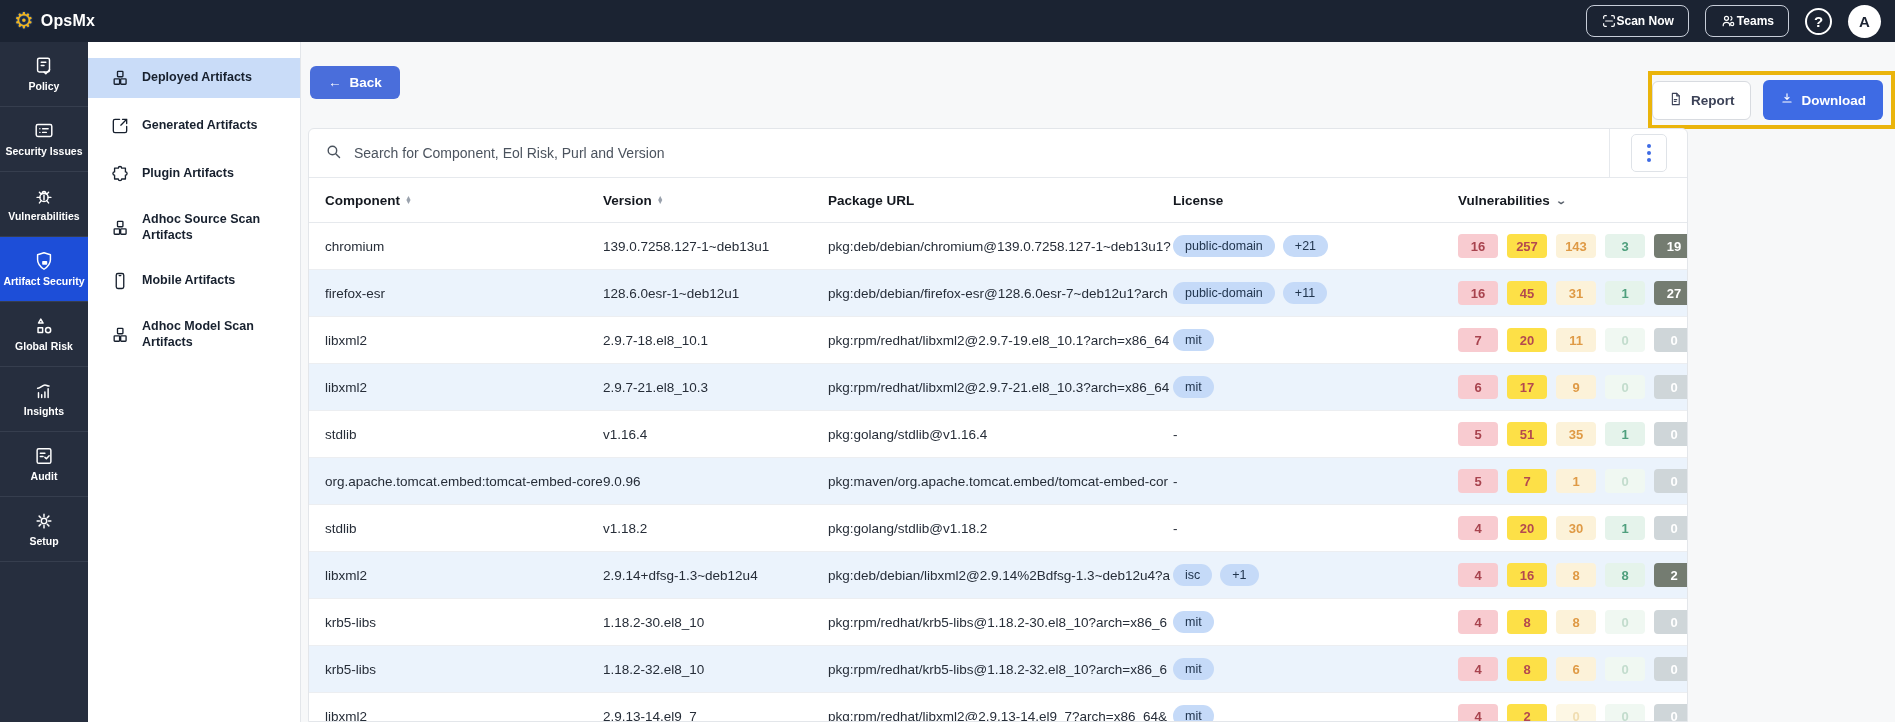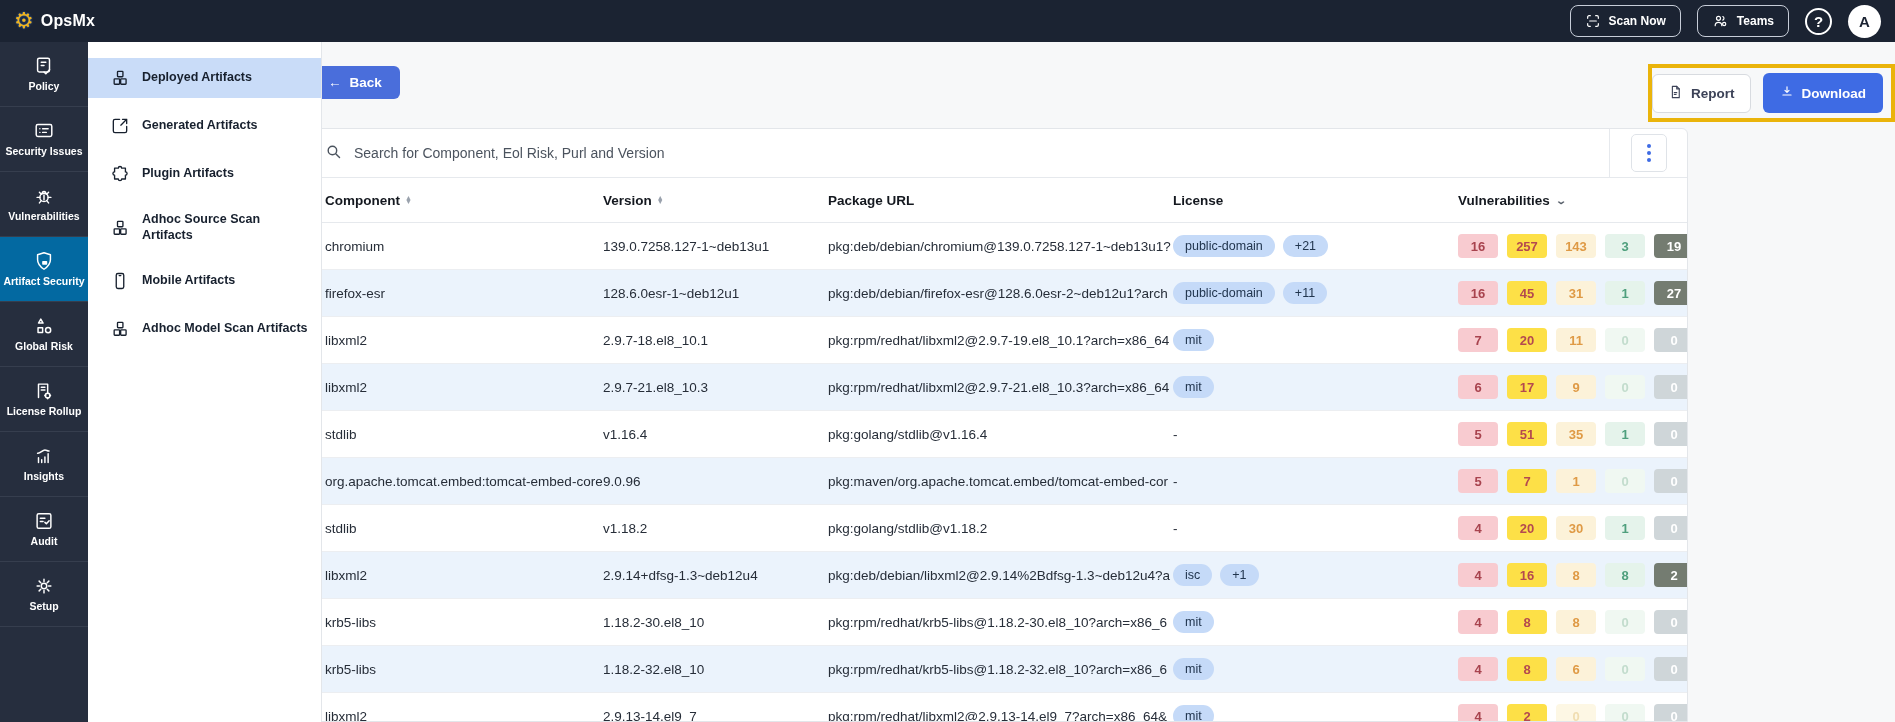--- a/index.html
+++ b/index.html
@@ -6,42 +6,42 @@
   html,body { width:1895px; height:722px; }
   body { font-family:"Liberation Sans", sans-serif; background:#f7f8f9; }
   #page { position:relative; width:1895px; height:722px; overflow:hidden; background:#f7f8f9; }
 
   
   .topbar { position:absolute; left:0; top:0; width:1895px; height:42px; background:#1b2332; display:flex; align-items:center; padding:0 14px; z-index:30; }
   .brand { display:flex; align-items:center; gap:7px; }
   .brand-gear { font-size:22px; color:#f2b41c; line-height:1; text-shadow:0 0 2px #2d6fd2; }
   .brand-name { color:#fff; font-size:16px; font-weight:bold; letter-spacing:.2px; }
   .topbar-right { margin-left:auto; display:flex; align-items:center; gap:16px; }
-  .tb-btn { display:flex; align-items:center; gap:8px; border:1px solid #c7cdd8; border-radius:8px; background:transparent; color:#fff; font-size:12px; font-weight:bold; padding:7px 14px; cursor:pointer; font-family:inherit; }
+  .tb-btn { display:flex; align-items:center; gap:0; border:1px solid #c7cdd8; border-radius:8px; background:transparent; color:#fff; font-size:12px; font-weight:bold; padding:7px 14px; cursor:pointer; font-family:inherit; }
   .tb-btn svg { display:block; }
   .help-circle { width:27px; height:27px; border:2px solid #fff; border-radius:50%; color:#fff; font-size:15px; font-weight:bold; display:flex; align-items:center; justify-content:center; cursor:pointer; }
   .avatar { width:33px; height:33px; background:#fff; border-radius:50%; color:#1b2332; font-size:15px; font-weight:bold; display:flex; align-items:center; justify-content:center; cursor:pointer; }
 
   
   .sidebar { position:absolute; left:0; top:42px; width:88px; height:680px; background:#262e3e; z-index:20; }
   .side-item { height:65px; display:flex; flex-direction:column; align-items:center; justify-content:center; gap:4px; border-bottom:1px solid #363e4e; cursor:pointer; }
-  .side-item.selected { background:#0369a1; }
+  .side-item.selected { background:#1d4ed8; }
   .side-icon { height:22px; display:flex; align-items:center; justify-content:center; }
   .side-label { color:#fff; font-size:10.5px; font-weight:bold; text-align:center; line-height:1.1; padding:0 2px; }
 
   
-  .subsidebar { position:absolute; left:88px; top:42px; width:234px; height:680px; background:#fff; border-right:1px solid #e3e6ea; z-index:10; padding-top:16px; }
+  .subsidebar { position:absolute; left:88px; top:42px; width:213px; height:680px; background:#fff; border-right:1px solid #e3e6ea; z-index:10; padding-top:16px; }
   .sub-item { display:flex; align-items:center; gap:12px; margin:0 0 8px 0; padding:10px 10px 10px 22px; cursor:pointer; }
   .sub-item.selected { background:#c9dcf8; }
   .sub-icon { width:20px; height:20px; flex:0 0 20px; display:flex; align-items:center; justify-content:center; }
   .sub-label { font-size:12.5px; font-weight:bold; color:#17202e; line-height:1.25; }
 
   
   .back-btn { position:absolute; left:310px; top:66px; height:33px; background:#4a6edb; color:#fff; border:none; border-radius:6px; font-size:13.5px; font-weight:bold; padding:0 18px; display:flex; align-items:center; gap:8px; cursor:pointer; font-family:inherit; }
-  .hl-box { position:absolute; left:1648px; top:64px; width:247px; height:58px; border:4px solid #eab40b; display:flex; align-items:center; justify-content:flex-end; gap:12px; padding:4px 8px; }
+  .hl-box { position:absolute; left:1648px; top:71px; width:247px; height:58px; border:4px solid #eab40b; display:flex; align-items:center; justify-content:flex-end; gap:12px; padding:4px 8px; }
   .report-btn { background:#fff; border:1px solid #d8dbe0; border-radius:6px; color:#3c4257; font-size:13.5px; font-weight:bold; padding:9px 15px; display:flex; align-items:center; gap:8px; cursor:pointer; font-family:inherit; }
   .download-btn { background:#3e6be4; border:none; border-radius:6px; color:#fff; font-size:13.5px; font-weight:bold; padding:11px 17px; display:flex; align-items:center; gap:8px; cursor:pointer; font-family:inherit; }
 
   
   .card { position:absolute; left:308px; top:128px; width:1380px; height:594px; background:#fff; border:1px solid #e3e6ea; border-radius:6px 6px 0 0; overflow:hidden; }
   .search-row { height:49px; border-bottom:1px solid #e6e9ed; display:flex; align-items:stretch; }
   .search-area { flex:1; display:flex; align-items:center; gap:12px; padding:0 16px; }
   .search-input { flex:1; border:none; outline:none; font-size:14px; color:#30363f; font-family:inherit; background:transparent; }
   .search-input::placeholder { color:#4b535e; opacity:1; }
   .kebab-cell { width:78px; border-left:1px solid #e6e9ed; display:flex; align-items:center; justify-content:center; }
@@ -147,31 +147,20 @@
             <path d="M8.5 4.5 11 8.8H6z"></path>
             <rect x="5.5" y="14" width="5" height="5"></rect>
             <circle cx="16.5" cy="16.5" r="2.8"></circle>
           </svg>
         </span>
         <span class="side-label">Global Risk</span>
       </div>
       <div class="side-item">
         <span class="side-icon">
           <svg width="22" height="22" viewBox="0 0 24 24" fill="none" stroke="#fff" stroke-width="1.6" stroke-linecap="round" stroke-linejoin="round">
-            <path d="M6 19V4.5h10V13"></path>
-            <path d="M9 8h4M9 11h4"></path>
-            <circle cx="16" cy="17" r="2.6"></circle>
-            <path d="M16 13.6v1M16 19.4v1M12.9 17h1M18.1 17h1"></path>
-          </svg>
-        </span>
-        <span class="side-label">License Rollup</span>
-      </div>
-      <div class="side-item">
-        <span class="side-icon">
-          <svg width="22" height="22" viewBox="0 0 24 24" fill="none" stroke="#fff" stroke-width="1.6" stroke-linecap="round" stroke-linejoin="round">
             <path d="M6 19v-5M9.5 19v-3M13 19v-6M16.5 19V9.5"></path>
             <path d="M5 9c3 .5 5-3.5 8-3.5 2 0 2.5 1.2 4.5 1"></path>
           </svg>
         </span>
         <span class="side-label">Insights</span>
       </div>
       <div class="side-item">
         <span class="side-icon">
           <svg width="22" height="22" viewBox="0 0 24 24" fill="none" stroke="#fff" stroke-width="1.6" stroke-linecap="round" stroke-linejoin="round">
             <rect x="4.5" y="4" width="15" height="16" rx="1.8"></rect>
@@ -331,21 +320,21 @@
             <span class="badge sev1">257</span>
             <span class="badge sev2">143</span>
             <span class="badge sev3">3</span>
             <span class="badge sev4">19</span>
           </div>
           <div class="cell-actions"><button class="dots-btn">•••</button></div>
         </div>
         <div class="grid-row trow alt">
           <div class="cell-comp">firefox-esr</div>
           <div class="cell-ver">128.6.0esr-1~deb12u1</div>
-          <div class="cell-purl">pkg:deb/debian/firefox-esr@128.6.0esr-2~deb12u1?arch</div>
+          <div class="cell-purl">pkg:deb/debian/firefox-esr@128.6.0esr-7~deb12u1?arch</div>
           <div class="cell-lic"><span class="pill">public-domain</span><span class="pill">+11</span></div>
           <div class="badges">
             <span class="badge sev0">16</span>
             <span class="badge sev1">45</span>
             <span class="badge sev2">31</span>
             <span class="badge sev3">1</span>
             <span class="badge sev4">27</span>
           </div>
           <div class="cell-actions"><button class="dots-btn">•••</button></div>
         </div>

